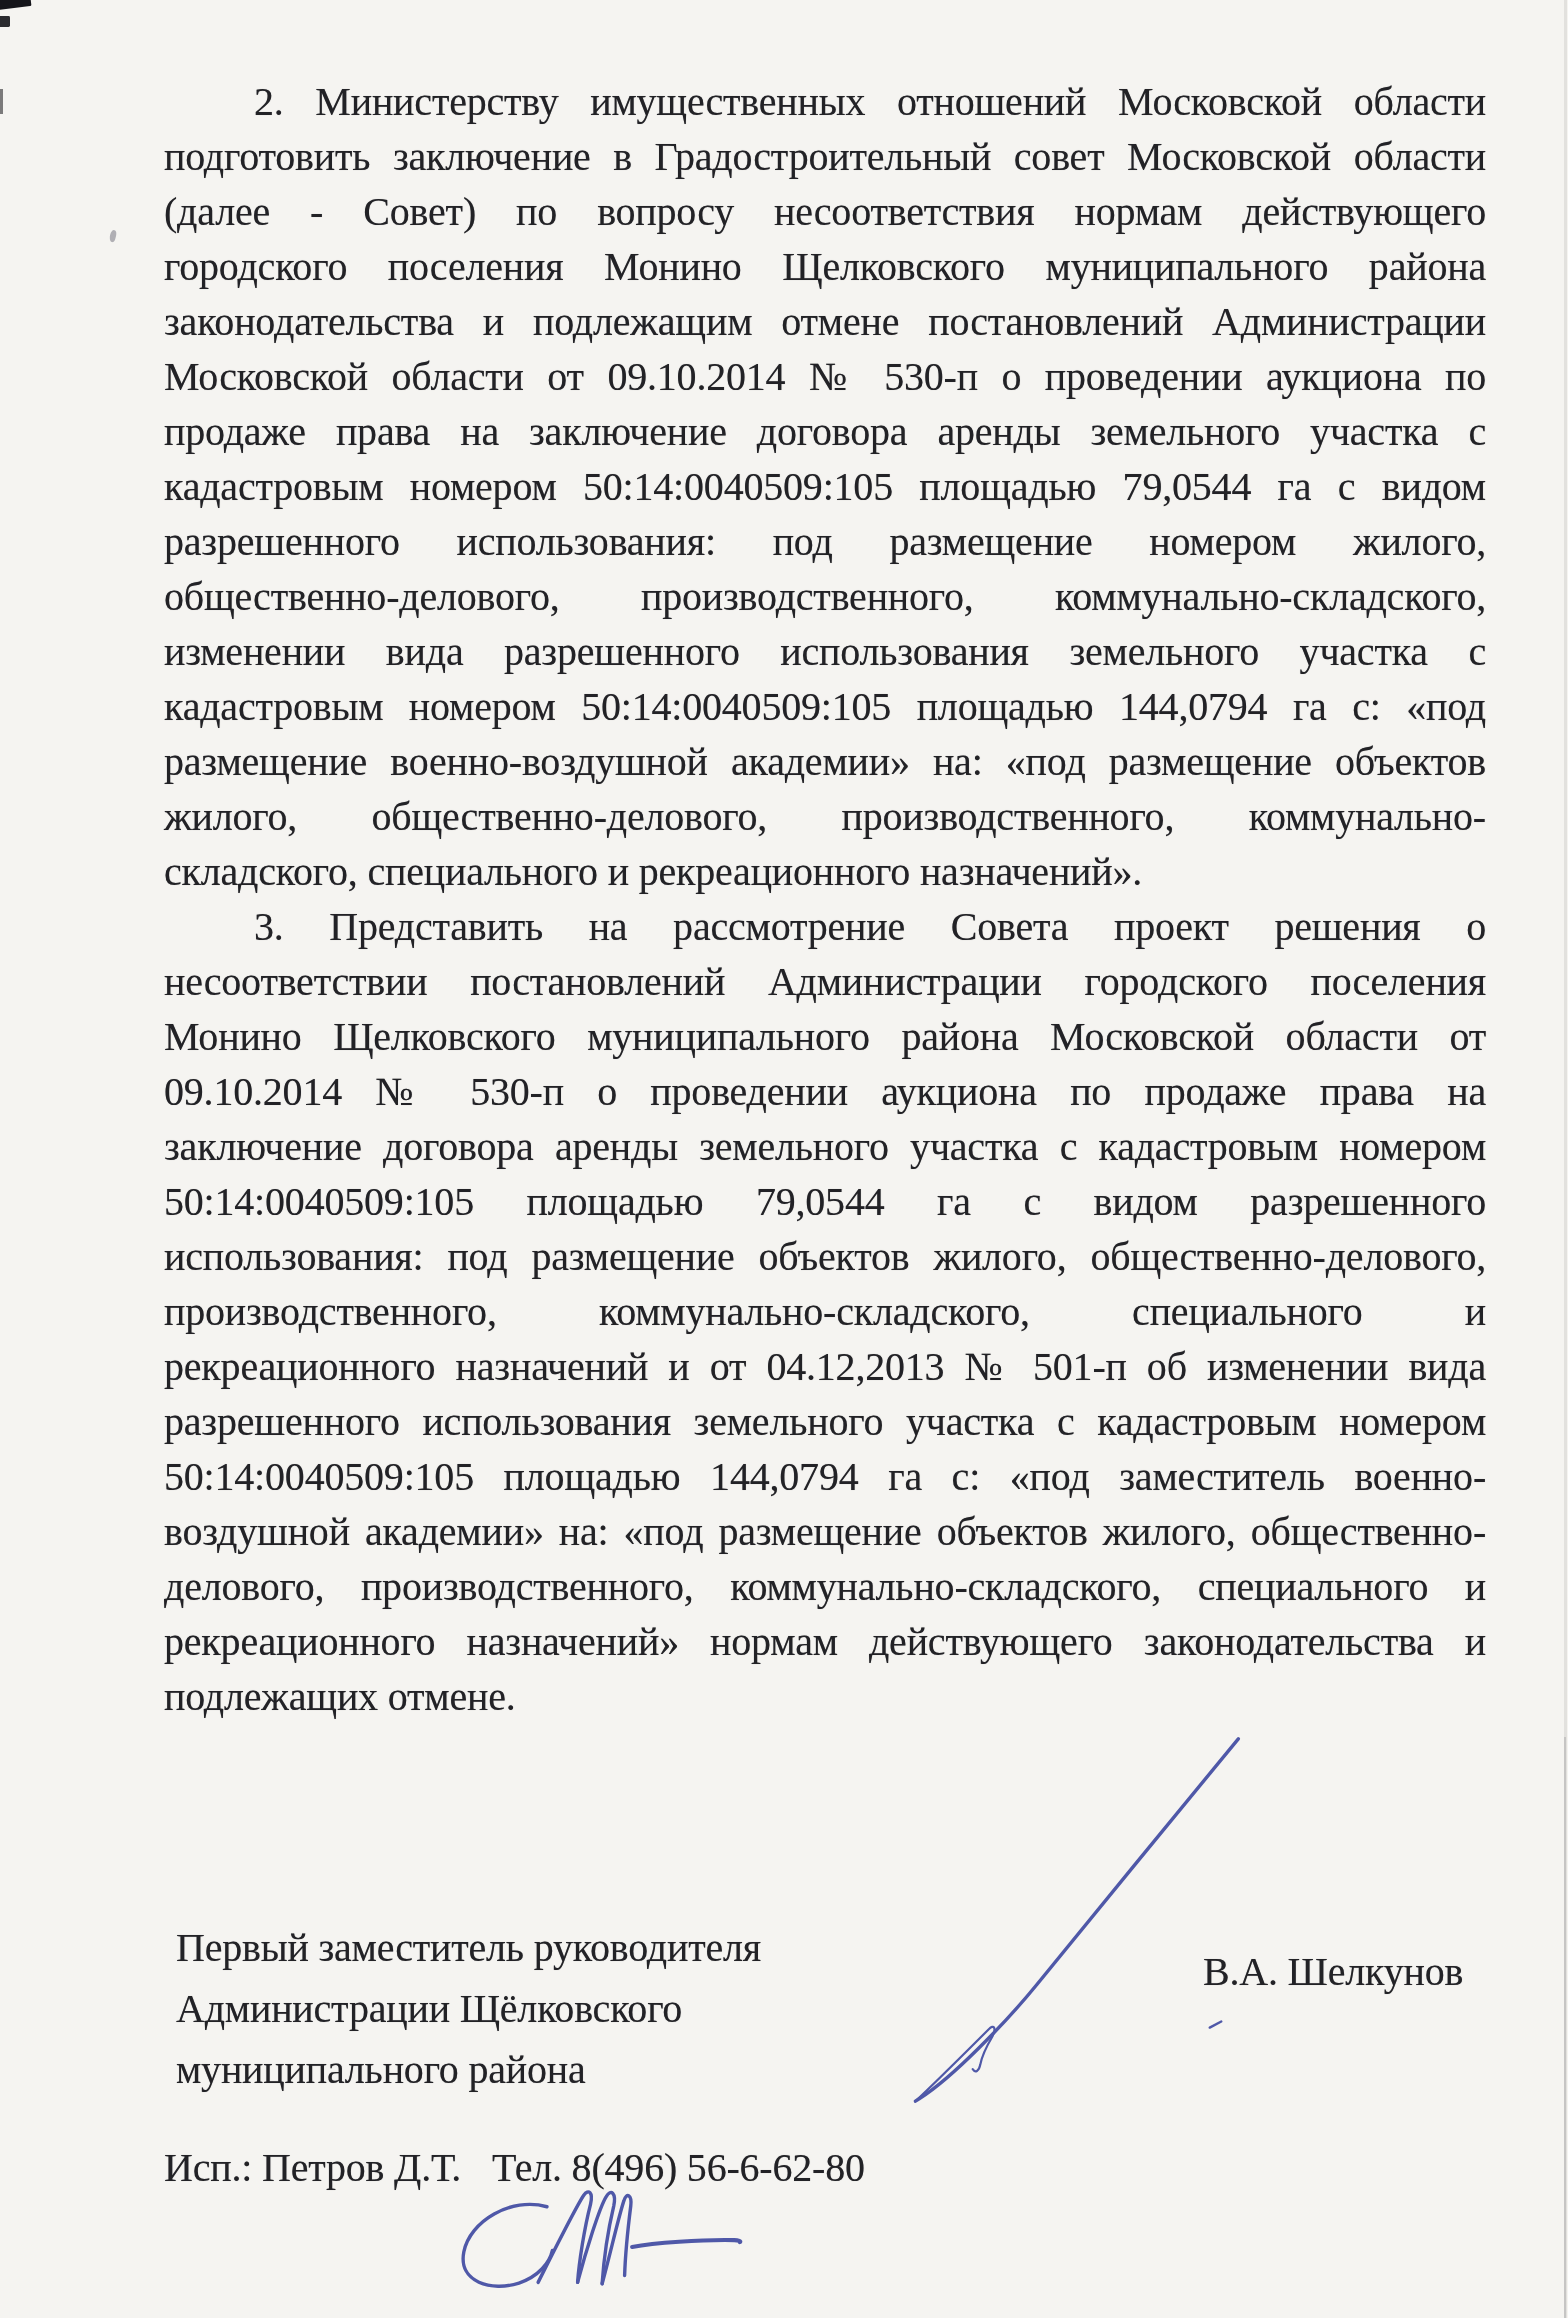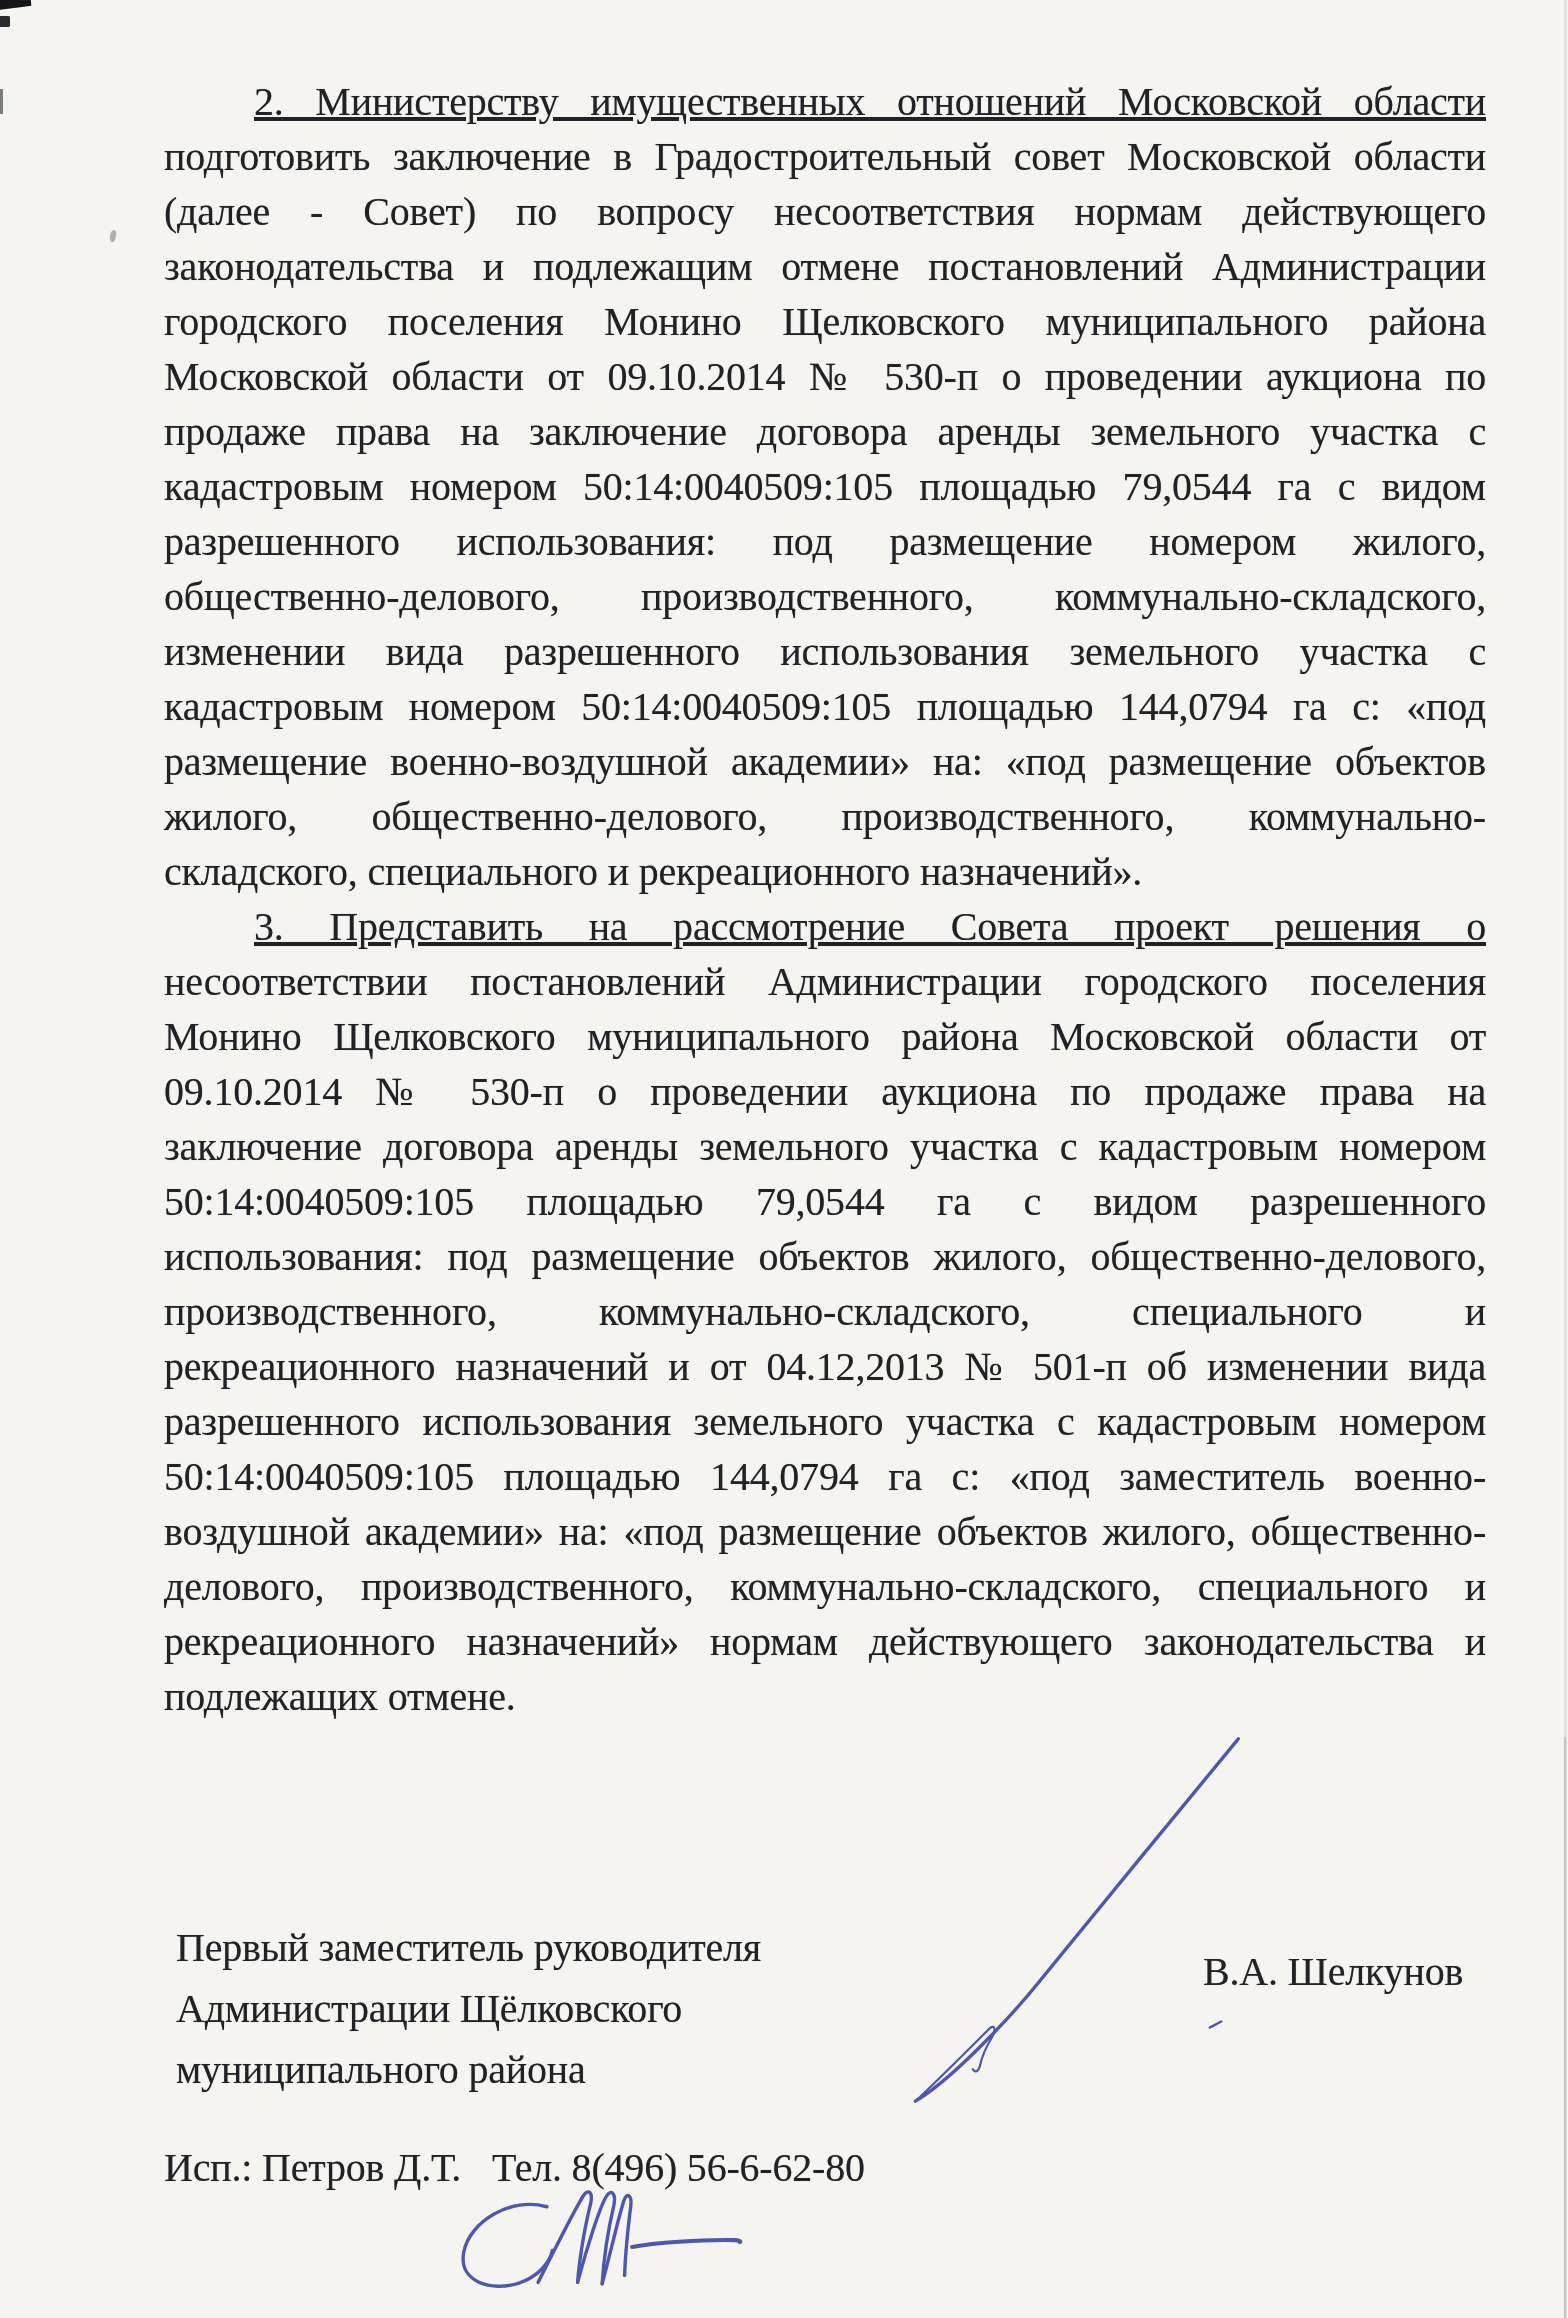--- a/index.html
+++ b/index.html
@@ -16,21 +16,21 @@
   .body-text {
     position: absolute;
     left: 164px;
     top: 74px;
     width: 1322px;
     font-size: 40px;
     line-height: 55px;
     letter-spacing: -0.2px;
   }
   .para .line { text-align: justify; text-align-last: justify; }
-  .para .line.first { padding-left: 90px; text-decoration: underline; }
+  .para .line.first { padding-left: 90px; }
   .para .line.last { text-align-last: left; }
   .sig-title {
     position: absolute;
     left: 176px;
     top: 1917px;
     font-size: 40px;
     line-height: 61px;
     letter-spacing: -0.2px;
   }
   .sig-name {
@@ -79,22 +79,22 @@
 </head>
 <body>
 
 <div class="page">
 
   <div class="body-text">
     <div class="para">
         <div class="line first">2. Министерству имущественных отношений Московской области</div>
         <div class="line">подготовить заключение в Градостроительный совет Московской области</div>
         <div class="line">(далее - Совет) по вопросу несоответствия нормам действующего</div>
+        <div class="line">городского поселения Монино Щелковского муниципального района</div>
         <div class="line">законодательства и подлежащим отмене постановлений Администрации</div>
-        <div class="line">городского поселения Монино Щелковского муниципального района</div>
         <div class="line">Московской области от 09.10.2014 № 530-п о проведении аукциона по</div>
         <div class="line">продаже права на заключение договора аренды земельного участка с</div>
         <div class="line">кадастровым номером 50:14:0040509:105 площадью 79,0544 га с видом</div>
         <div class="line">разрешенного использования: под размещение номером жилого,</div>
         <div class="line">общественно-делового, производственного, коммунально-складского,</div>
         <div class="line">изменении вида разрешенного использования земельного участка с</div>
         <div class="line">кадастровым номером 50:14:0040509:105 площадью 144,0794 га с: «под</div>
         <div class="line">размещение военно-воздушной академии» на: «под размещение объектов</div>
         <div class="line">жилого, общественно-делового, производственного, коммунально-</div>
         <div class="line last">складского, специального и рекреационного назначений».</div>

